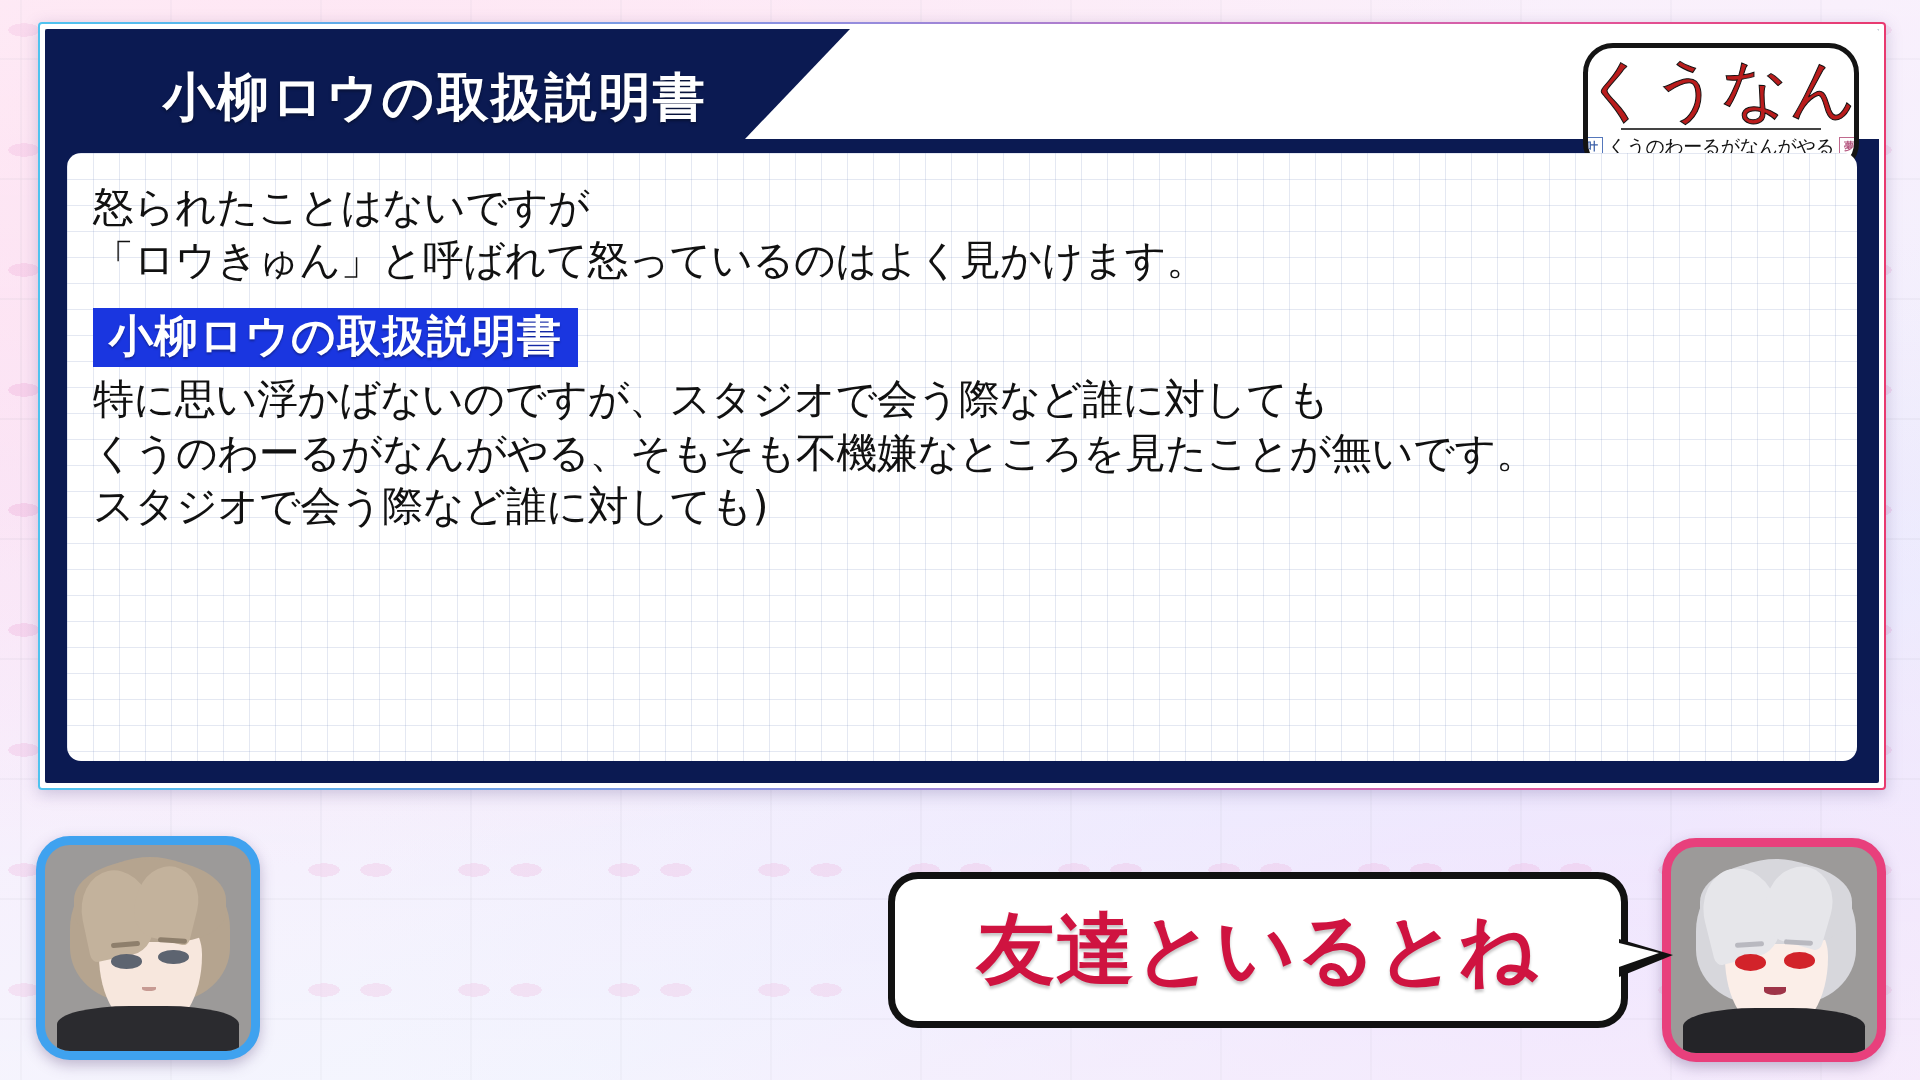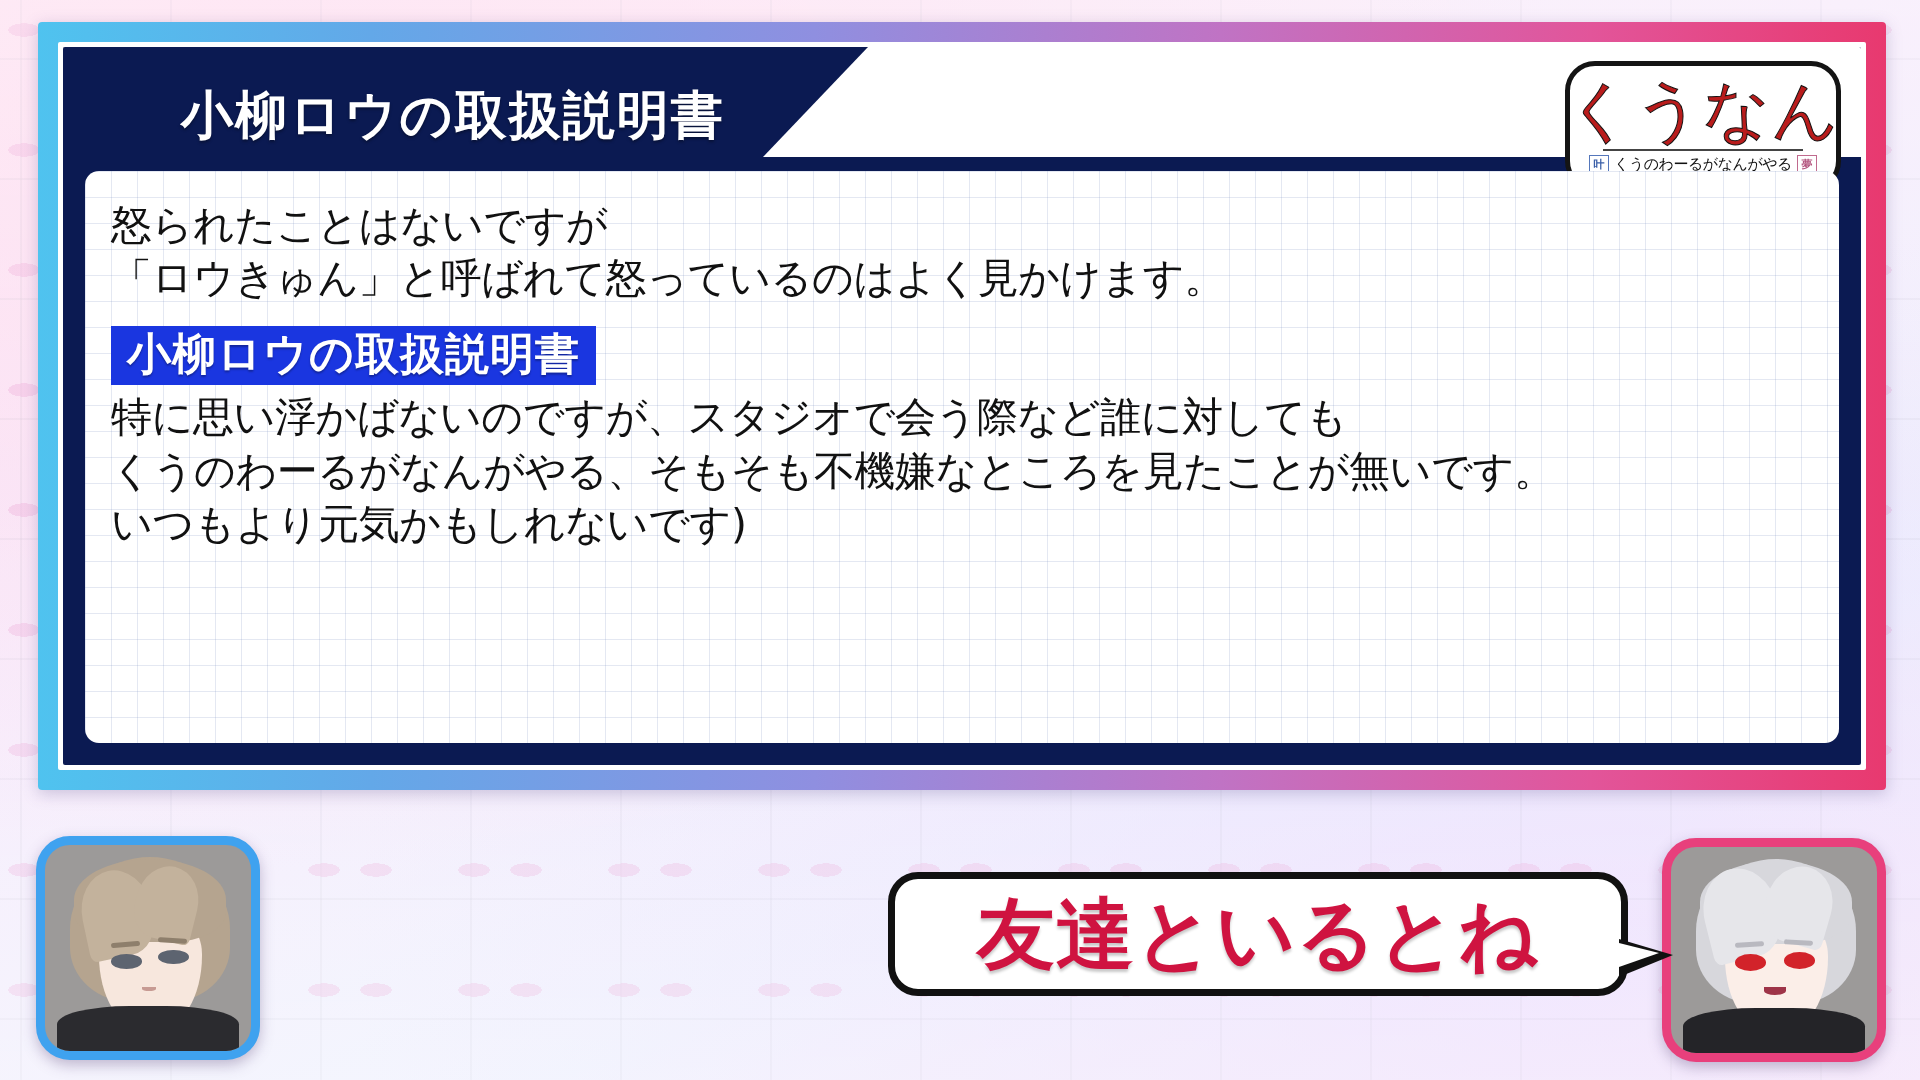--- a/index.html
+++ b/index.html
@@ -32,21 +32,21 @@
     filter:blur(.4px);
   }
   #bg-haze{
     position:absolute; inset:0;
     background:linear-gradient(180deg, rgba(255,255,255,.35) 0%, rgba(255,255,255,.10) 45%, rgba(255,255,255,.38) 100%);
   }
 
   
   #card{
     position:absolute; left:38px; top:22px; width:1848px; height:768px;
-    padding:20px;
+    padding:2px;
     border-radius:4px;
     background:linear-gradient(90deg,#4fc3ef 0%,#63a8e8 18%,#8f8fe0 42%,#c073c4 64%,#e2559a 84%,#e8396f 100%);
     box-shadow:0 4px 16px rgba(90,80,140,.28);
   }
   #card-inner{
     position:relative; width:100%; height:100%;
     background:#ffffff; border-radius:2px; padding:5px;
   }
   #card-navy{
     position:relative; width:100%; height:100%;
@@ -84,21 +84,21 @@
     font-size:66px; font-weight:400; color:#b91c1c; line-height:1;
     letter-spacing:1px; white-space:nowrap;
     -webkit-text-stroke:1px #111;
   }
   #logo-rule{ width:200px; height:2px; background:#444; margin:5px 0 4px; }
   #logo-sub-row{ display:flex; align-items:center; gap:5px; }
   #logo-badge-l{
     width:20px;height:20px;border:1.5px solid #5577bb;color:#3a5fa8;
     font-size:11px;line-height:17px;text-align:center;font-weight:700;
   }
-  #logo-sub{ font-size:15px; color:#111; white-space:nowrap; letter-spacing:-.5px; }
+  #logo-sub{ font-size:19px; color:#111; white-space:nowrap; letter-spacing:-.5px; }
   #logo-badge-r{
     width:20px;height:20px;border:1.5px solid #c06a8e;color:#b4567f;
     font-size:11px;line-height:17px;text-align:center;font-weight:700;
   }
 
   
   #sheet{
     position:absolute; left:22px; top:124px; right:22px; bottom:22px;
     background:#ffffff;
     border-radius:14px;
@@ -168,25 +168,25 @@
   #avatar-right .hair-back,#avatar-right .hair-front{ background:#d7d7dc; }
   #avatar-right .bangs{ background:#e6e6ea; }
   #avatar-right .face{ background:#fbeee8; }
   #avatar-right .eye{ background:#d2232a; }
   #avatar-right .brow{ background:#b9b9c0; }
   #avatar-right .body-top{ background:#242428; }
   #avatar-right .mouth{ background:#9e3448; }
 
   
   #bubble{
-    position:absolute; left:888px; top:872px; width:740px; height:124px;
+    position:absolute; left:888px; top:872px; width:740px; height:156px;
     background:#ffffff;
     border:7px solid #111111;
     border-radius:30px;
-    display:flex; align-items:center; justify-content:center;
+    display:flex; align-items:center; justify-content:center;font-family:Liberation Serif, serif;
   }
   #bubble-text{
     font-size:78px; font-weight:700; color:#cf1340; letter-spacing:1px;
     white-space:nowrap; line-height:1;
     text-shadow:0 3px 3px rgba(0,0,0,.22);
   }
   #bubble-tail{
     position:absolute; right:-52px; top:60px;
     width:0;height:0;
     border-top:16px solid transparent;
@@ -236,21 +236,21 @@
               <span class="ln">怒られたことはないですが</span>
               <span class="ln">「ロウきゅん」と呼ばれて怒っているのはよく見かけます。</span>
             </div>
           </div>
 
           <div id="section-2">
             <div class="sec-head">小柳ロウの取扱説明書</div>
             <div class="sec-body">
               <span class="ln">特に思い浮かばないのですが、スタジオで会う際など誰に対しても</span>
               <span class="ln">くうのわーるがなんがやる、そもそも不機嫌なところを見たことが無いです。</span>
-              <span class="ln"> いつもより元気かもしれないです)</span>
+              <span class="ln"> スタジオで会う際など誰に対しても)</span>
             </div>
           </div>
 
         </div>
 
       </div>
     </div>
   </div>
 
   <div class="avatar" id="avatar-left">

